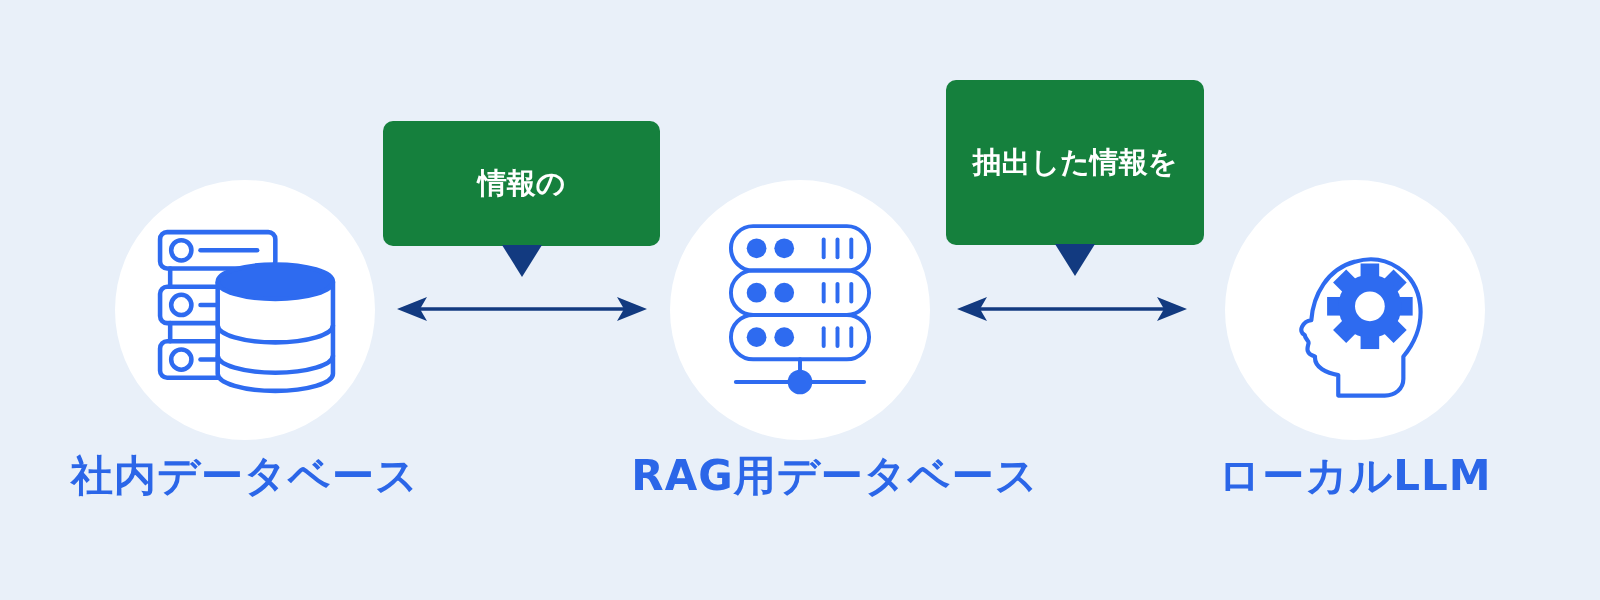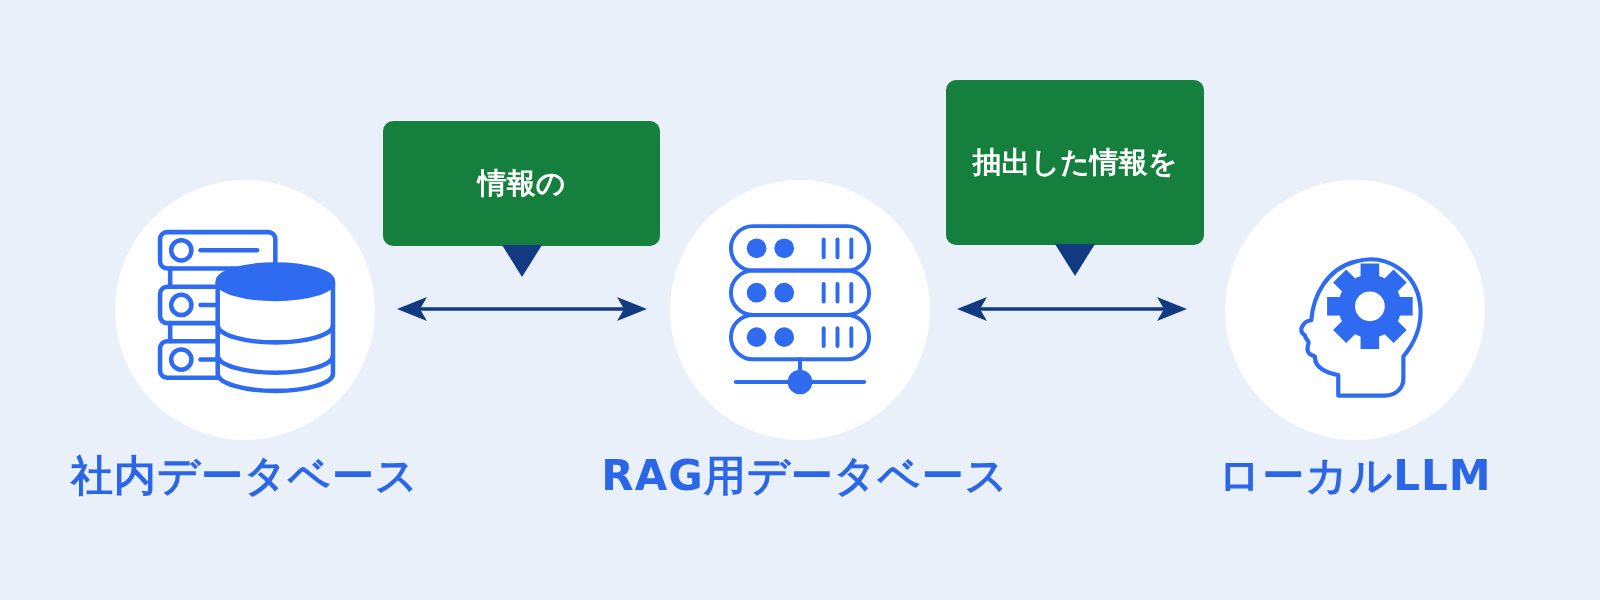--- a/index.html
+++ b/index.html
@@ -20,21 +20,21 @@
   .circle.left{left:115px;top:180px;}
   .circle.mid{left:670px;top:180px;}
   .circle.right{left:1225px;top:180px;}
   
   .node-label{
     position:absolute;top:448px;width:520px;text-align:center;
     font-size:42px;font-weight:700;color:#2B66E8;letter-spacing:1px;
     white-space:nowrap;
   }
   .node-label.left{left:-15px;}
-  .node-label.mid{left:545px;}
+  .node-label.mid{left:575px;}
   .node-label.right{left:1095px;}
   
   .callout{
     position:absolute;background:#15803d;border-radius:10px;
     display:flex;flex-direction:column;align-items:center;justify-content:center;
     color:#ffffff;font-size:29px;font-weight:600;line-height:41px;
     text-align:center;
   }
   .callout-1{left:383px;top:121px;width:277px;height:125px;}
   .callout-2{left:946px;top:80px;width:258px;height:165px;}

